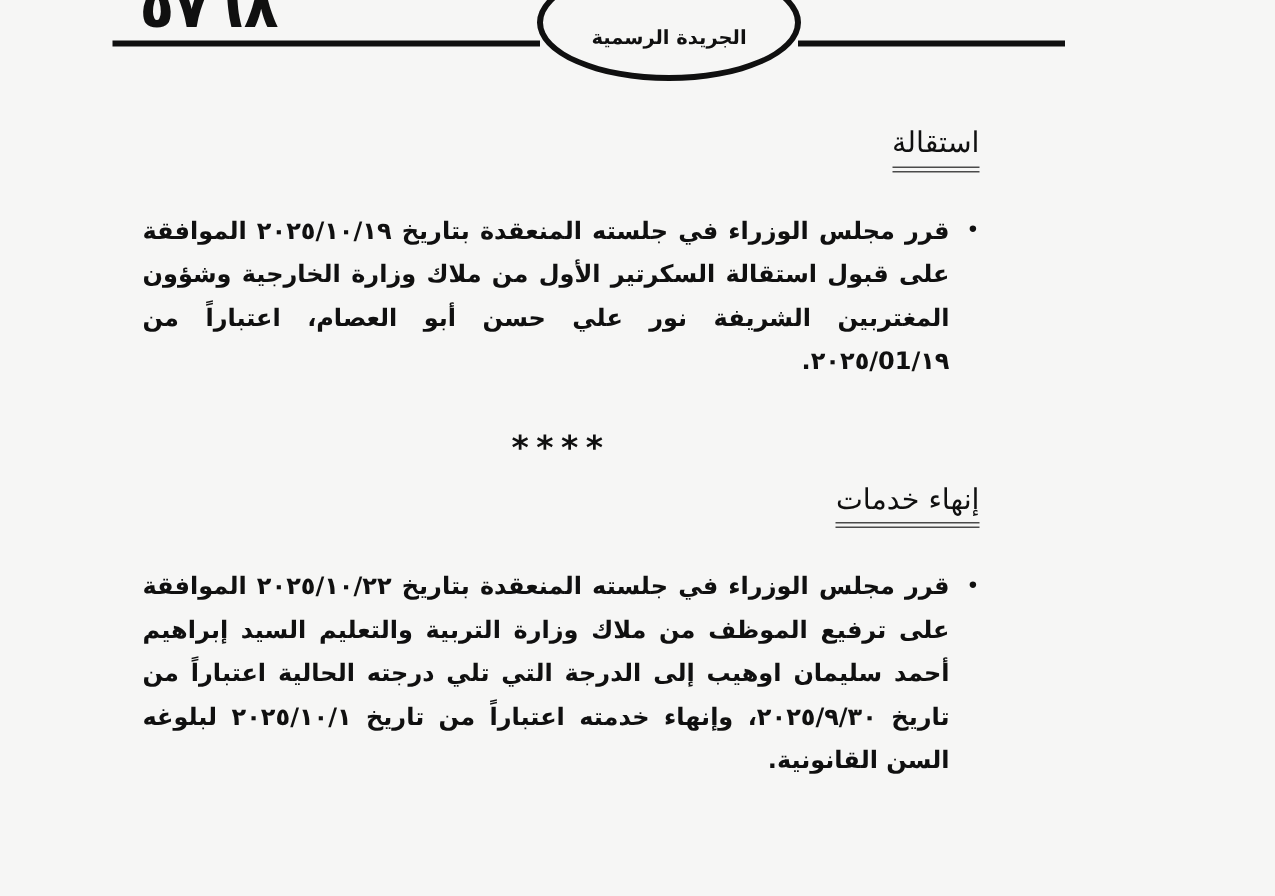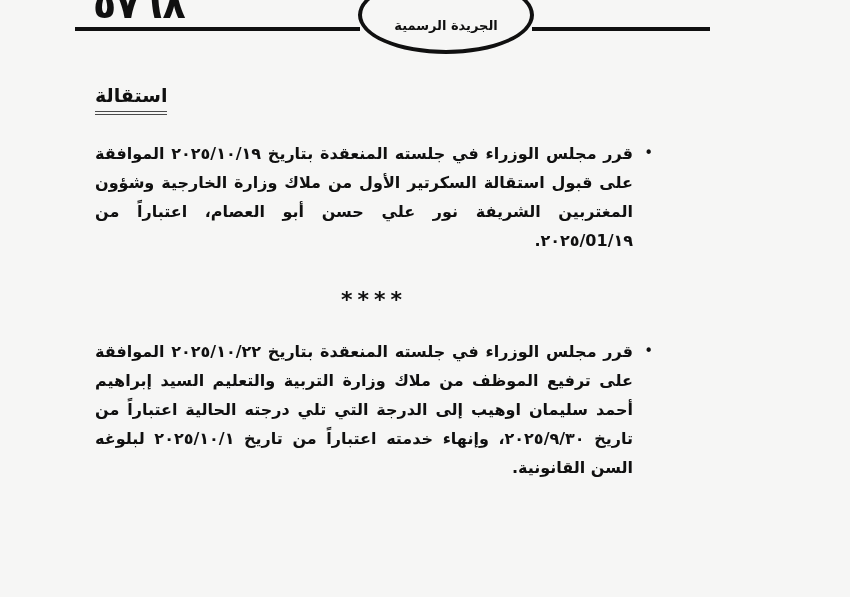--- a/index.html
+++ b/index.html
@@ -40,22 +40,22 @@
     position:absolute;
     left:0;right:0;top:38px;
     text-align:center;
     font-size:13px;font-weight:bold;
     direction:rtl;
   }
   
   .content{padding:0 57px 0 95px;direction:rtl;}
   .section-heading{
     margin-top:52px;
-    text-align:left;
-    font-size:19px;font-weight:bold;
+    text-align:right;
+    font-size:19px;font-weight:normal;
     line-height:1.3;
   }
   .section-heading .underlined{
     display:inline-block;
     border-bottom:4px double #4a4a4a;
     padding-bottom:3px;
   }
   .para{
     display:flex;
     direction:rtl;
@@ -103,20 +103,23 @@
       <span class="underlined">استقالة</span>
     </div>
 
     <div class="para">
       <span class="bullet">•</span>
       <div class="para-text">قرر مجلس الوزراء في جلسته المنعقدة بتاريخ ٢٠٢٥/١٠/١٩ الموافقة على قبول استقالة السكرتير الأول من ملاك وزارة الخارجية وشؤون المغتربين الشريفة نور علي حسن أبو العصام، اعتباراً من ٢٠٢٥/01/١٩.</div>
     </div>
 
     <div class="stars">****</div>
 
+    <div class="section-heading heading-termination">
+      <span class="underlined">إنهاء خدمات</span>
+    </div>
 
     <div class="para">
       <span class="bullet">•</span>
       <div class="para-text">قرر مجلس الوزراء في جلسته المنعقدة بتاريخ ٢٠٢٥/١٠/٢٢ الموافقة على ترفيع الموظف من ملاك وزارة التربية والتعليم السيد إبراهيم أحمد سليمان اوهيب إلى الدرجة التي تلي درجته الحالية اعتباراً من تاريخ ٢٠٢٥/٩/٣٠، وإنهاء خدمته اعتباراً من تاريخ ٢٠٢٥/١٠/١ لبلوغه السن القانونية.</div>
     </div>
 
   </div>
 </div>
 
 </body></html>

